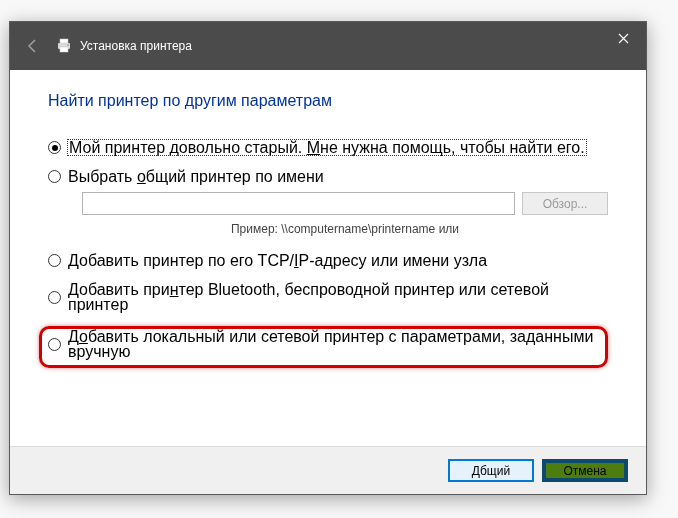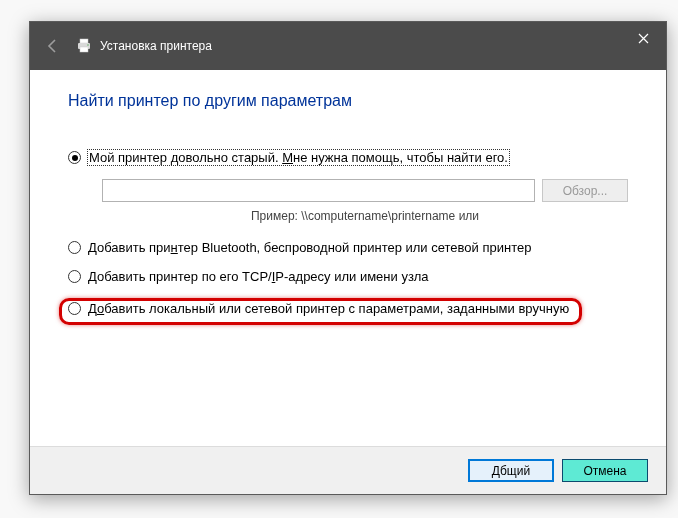--- a/index.html
+++ b/index.html
@@ -6,21 +6,21 @@
   html, body {
     margin: 0; padding: 0;
     width: 678px; height: 518px;
     background: #f8f8f8;
     font-family: "Segoe UI", Tahoma, sans-serif;
     font-size: 12px;
     color: #000;
   }
   .outer-frame {
     position: absolute;
-    left: 29px; top: 21px;
+    left: 9px; top: 21px;
     width: 638px; height: 474px;
     background: #fff;
     border: 1px solid #5a5a5a;
     box-shadow: 0 4px 18px rgba(0,0,0,0.35);
   }
   .titlebar {
     height: 48px;
     background: #4b4b4b;
     display: flex;
     align-items: center;
@@ -43,21 +43,21 @@
     display: flex; align-items: center; justify-content: center;
     color: #fff;
   }
   .content {
     padding: 22px 38px 0 38px;
   }
   .heading {
     color: #003399;
     font-size: 16px;
     font-weight: 400;
-    margin-bottom: 40px;
+    margin-bottom: 30px;
   }
   .opt-row {
     display: flex;
     align-items: center;
     margin-bottom: 14px;
   }
   .radio {
     width: 13px; height: 13px;
     border: 1px solid #333;
     border-radius: 50%;
@@ -68,21 +68,21 @@
   }
   .radio.checked::after {
     content: "";
     position: absolute;
     left: 2.5px; top: 2.5px;
     width: 6px; height: 6px;
     background: #000;
     border-radius: 50%;
   }
   .opt-label {
-    font-size: 13px;
+    font-size: 16px;
     line-height: 15px;
   }
   .focus-box { outline: 1px dotted #333; padding: 0 1px; }
   .underline { text-decoration: underline; }
 
   .shared-block {
     margin-left: 34px;
     margin-bottom: 16px;
   }
   .input-row {
@@ -127,22 +127,22 @@
     background: #f0f0f0;
     border-top: 1px solid #dcdcdc;
     display: flex;
     align-items: center;
     justify-content: flex-end;
     padding-right: 18px;
     gap: 8px;
   }
   .btn {
     min-width: 86px; height: 23px;
-    border: 1px solid #0c4a6e;
-    background: #5eead4;
+    border: 4px solid #0c4a6e;
+    background: #4d7c0f;
     font-size: 12px;
     display: flex; align-items: center; justify-content: center;
     padding: 0 14px;
   }
   .btn.primary {
     border: 2px solid #0078d7;
     background: #e5f1fb;
   }
 </style>
 </head>
@@ -173,38 +173,42 @@
   </div>
 
   <div class="content">
     <div class="heading">Найти принтер по другим параметрам</div>
 
     <div class="opt-row">
       <span class="radio checked"></span>
       <span class="opt-label focus-box"><span>Мой принтер довольно старый. </span><span class="underline">М</span><span>не нужна помощь, чтобы найти его.</span></span>
     </div>
 
+    <div class="opt-row" style="margin-bottom:8px">
+      <span class="radio"></span>
+      <span class="opt-label"><span>Выбрать </span><span class="underline">о</span><span>бщий принтер по имени</span></span>
+    </div>
     <div class="shared-block">
       <div class="input-row">
         <div class="text-input"></div>
         <div class="browse-btn">Обзор...</div>
       </div>
       <div class="example">
         <div>Пример: \\computername\printername или</div>
       </div>
     </div>
 
     <div class="opt-row">
       <span class="radio"></span>
-      <span class="opt-label"><span>Добавить при</span><span class="underline">н</span><span>тер Bluetooth, беспроводной принтер или сетевой принтер</span></span>
+      <span class="opt-label"><span>Добавить принтер по его TCP/</span><span class="underline">I</span><span>P-адресу или имени узла</span></span>
     </div>
 
     <div class="opt-row">
       <span class="radio"></span>
-      <span class="opt-label"><span>Добавить принтер по его TCP/</span><span class="underline">I</span><span>P-адресу или имени узла</span></span>
+      <span class="opt-label"><span>Добавить при</span><span class="underline">н</span><span>тер Bluetooth, беспроводной принтер или сетевой принтер</span></span>
     </div>
 
     <div style="margin-top:4px">
       <div class="highlight-wrap">
         <div class="opt-row" style="margin-bottom:0">
           <span class="radio"></span>
           <span class="opt-label"><span>Д</span><span class="underline">о</span><span>бавить локальный или сетевой принтер с параметрами, заданными вручную</span></span>
         </div>
       </div>
     </div>

